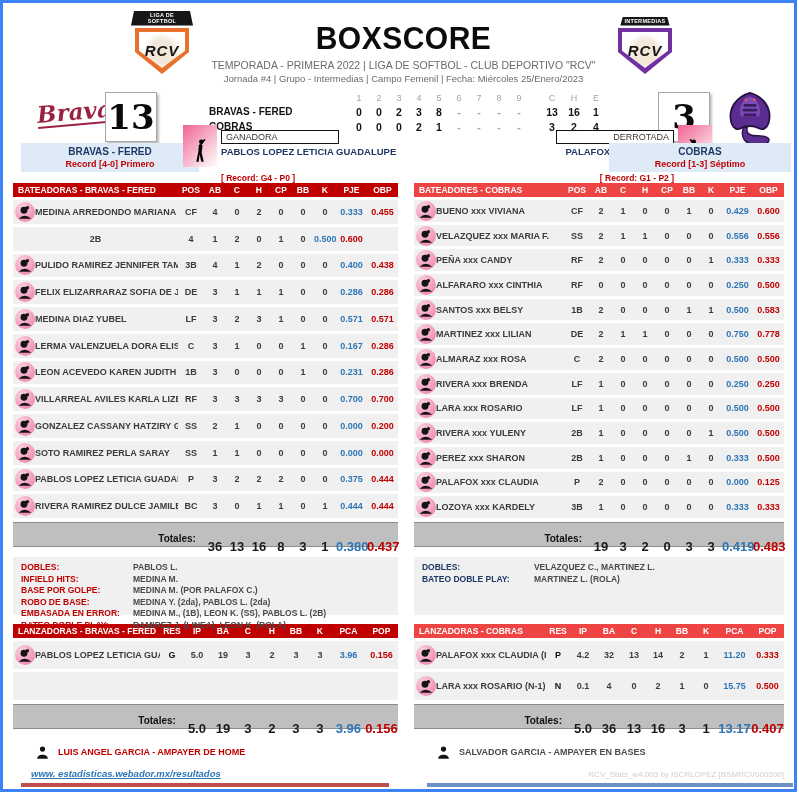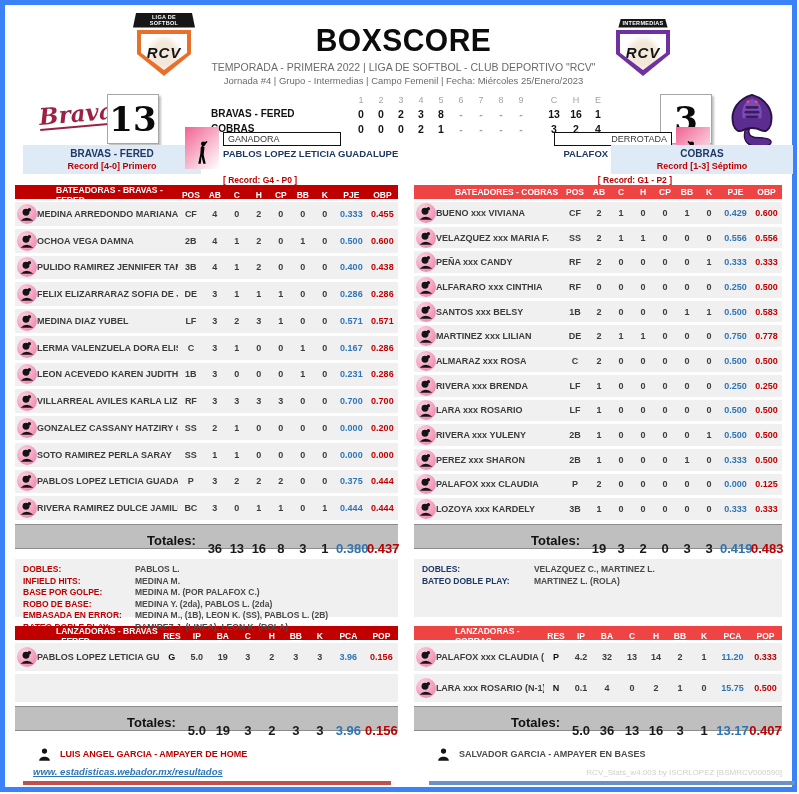--- a/index.html
+++ b/index.html
@@ -1,18 +1,18 @@
 <!DOCTYPE html>
 <html><head>
 <meta charset="utf-8">
 <style>
   * { margin:0; padding:0; box-sizing:border-box; }
   html,body { background:#fff; }
   body { font-family:"Liberation Sans", sans-serif; width:799px; height:794px; overflow:hidden; }
-  .page { position:relative; width:797px; height:792px; border:5px solid #3b82f6; background:#fff; }
+  .page { position:relative; width:797px; height:792px; border:3px solid #3b82f6; background:#fff; }
 
   
   .hdr { display:flex; align-items:flex-start; padding:6px 118px 0 128px; height:86px; }
   .hdr-center { flex:1; text-align:center; padding-top:12px; }
   .title { font-size:30px; font-weight:800; letter-spacing:.5px; color:#0c0c0c; transform:scaleY(1.05); }
   .sub1 { margin-top:4px; font-size:10.5px; color:#6b6b6b; }
   .sub2 { margin-top:2px; font-size:9.5px; color:#6b6b6b; }
 
   .plate-logo { width:62px; text-align:center; }
   .plate-banner { display:inline-block; background:#161616; color:#fff; font-size:5.5px; font-weight:700;
@@ -56,41 +56,41 @@
   .loser-block .result-text { text-align:right; }
   .tag-box { display:inline-block; border:1.5px solid #111; background:#fff; font-size:9px; color:#3a3a3a; padding:1px 4px; min-width:118px; }
   .winner-block .tag-box { text-align:left; } .loser-block .tag-box { text-align:right; }
   .result-name { font-size:9.5px; font-weight:700; color:#1F3864; margin-top:2px; }
   .result-record { font-size:8.5px; font-weight:700; color:#C00000; margin-top:16px; }
 
   
   .main { display:flex; gap:16px; padding:0 10px; margin-top:2px; }
   .col { position:relative; } .col.left { width:389px; } .col.right { width:374px; }
 
-  .band { display:grid; align-items:center; height:14px; color:#fff;padding-left:36px; }
+  .band { display:grid; align-items:center; height:14px; color:#fff; }
   .band.red { background:#C00000; } .band.navy { background:#ef4444; }
   .bat-grid { grid-template-columns:minmax(0,1fr) 26px 22px 22px 22px 22px 22px 22px 31px 31px; }
   .pit-grid { grid-template-columns:minmax(0,1fr) 24px 26px 26px 24px 24px 24px 24px 33px 33px; }
   .bt-title { font-size:8.5px; font-weight:700; padding-left:5px; text-align:left; }
   .bh-col { font-size:8.5px; font-weight:700; text-align:center; }
 
   .rows { display:flex; flex-direction:column; gap:3px; margin-top:3px; }
   .bat-rows { height:318px; }
   .brow { display:grid; align-items:center; background:#F0F0F1; flex:1; }
   .bname-cell { display:flex; align-items:center; gap:0; padding-left:2px; min-width:0; }
   .av { width:20px; height:20px; border-radius:50%; flex:0 0 20px;
     background:radial-gradient(circle at 35% 30%, #FAD2E1, #F291B6 70%, #E06A98); display:flex; align-items:center; justify-content:center; overflow:hidden; }
   .av svg { width:16px; height:16px; fill:#141414; }
   .bname { font-size:9px; font-weight:600; color:#3b3b3b; white-space:nowrap; overflow:hidden; }
   .bstat { font-size:9px; font-weight:700; color:#3b3b3b; text-align:center; }
   .blue { color:#2E75B6 !important; } .red2 { color:#C00000 !important; }
 
   .totals { display:grid; align-items:center; height:25px; margin-top:4px; background:#BFBFBF;
     border-top:1px solid #8C8C8C; border-bottom:1px solid #8C8C8C; }
-  .tot-label { grid-column:1 / span 2; text-align:right; font-size:13px; font-weight:700; color:#111; padding-right:8px; }
+  .tot-label { grid-column:1 / span 2; text-align:right; font-size:10px; font-weight:700; color:#111; padding-right:8px; }
   .tstat { font-size:13px; font-weight:700; color:#1a1a1a;margin-top:16px; }
 
   .notes { margin-top:10px; height:58px; background:#F0F0F1; padding:5px 0 0 8px; }
   .note-line { display:flex; line-height:11.5px; }
   .note-label { width:112px; font-size:8.5px; font-weight:700; flex:0 0 112px; }
   .col.left .note-label { color:#C00000; } .col.right .note-label { color:#1F3864; }
   .note-value { font-size:8.5px; font-weight:600; color:#4a4a4a; }
 
   .pit-head { margin-top:9px; }
   .pit-rows { height:59px; }
@@ -285,30 +285,20 @@
             <span class="bstat ">4</span>
             <span class="bstat ">0</span>
             <span class="bstat ">2</span>
             <span class="bstat ">0</span>
             <span class="bstat ">0</span>
             <span class="bstat ">0</span>
             <span class="bstat blue">0.333</span>
             <span class="bstat red2">0.455</span>
           </div>
           <div class="brow bat-grid">
-            <span class="bname-cell">
-              <span class="av">
-                <svg viewBox="0 0 24 24">
-                  <circle cx="10.5" cy="9.5" r="5.2"></circle>
-                  <circle cx="15.5" cy="5.5" r="2.6"></circle>
-                  <path d="M2.5 22 Q11 13.5 21.5 22 Z"></path>
-                </svg>
-              </span>
-              <span class="bname">OCHOA VEGA DAMNA</span>
-            </span>
             <span class="bstat ">2B</span>
             <span class="bstat ">4</span>
             <span class="bstat ">1</span>
             <span class="bstat ">2</span>
             <span class="bstat ">0</span>
             <span class="bstat ">1</span>
             <span class="bstat ">0</span>
             <span class="bstat blue">0.500</span>
             <span class="bstat red2">0.600</span>
           </div>

